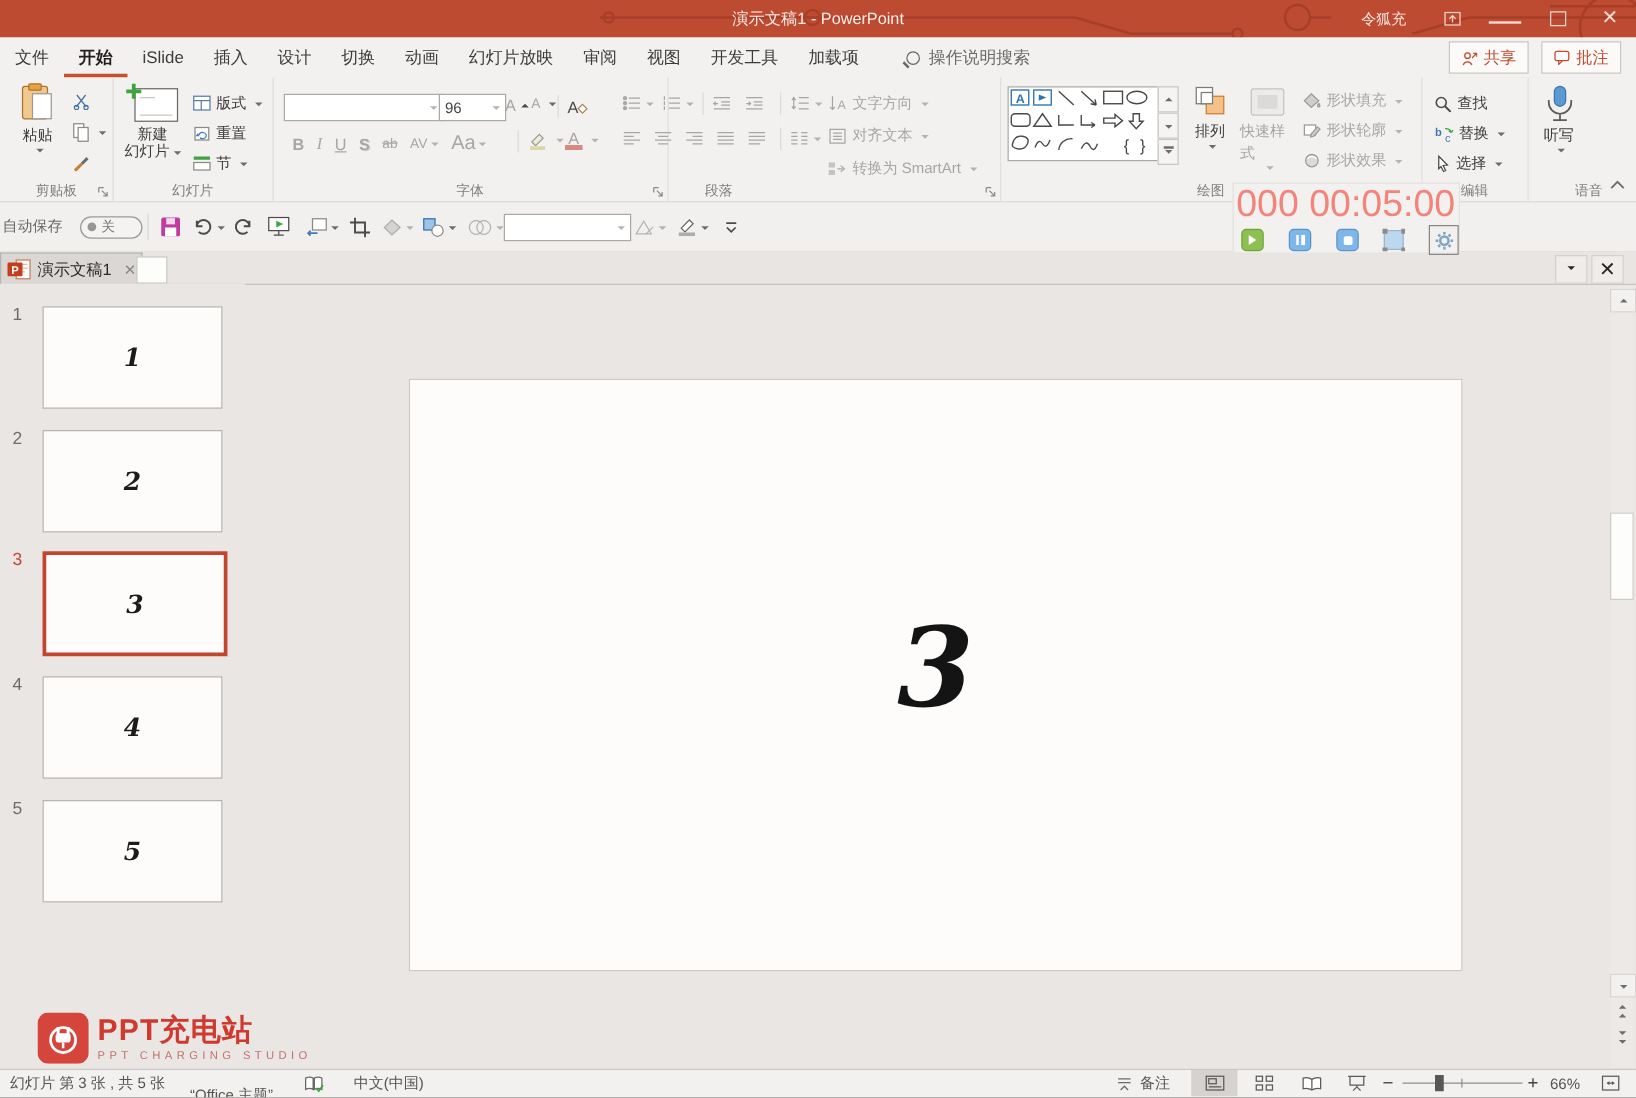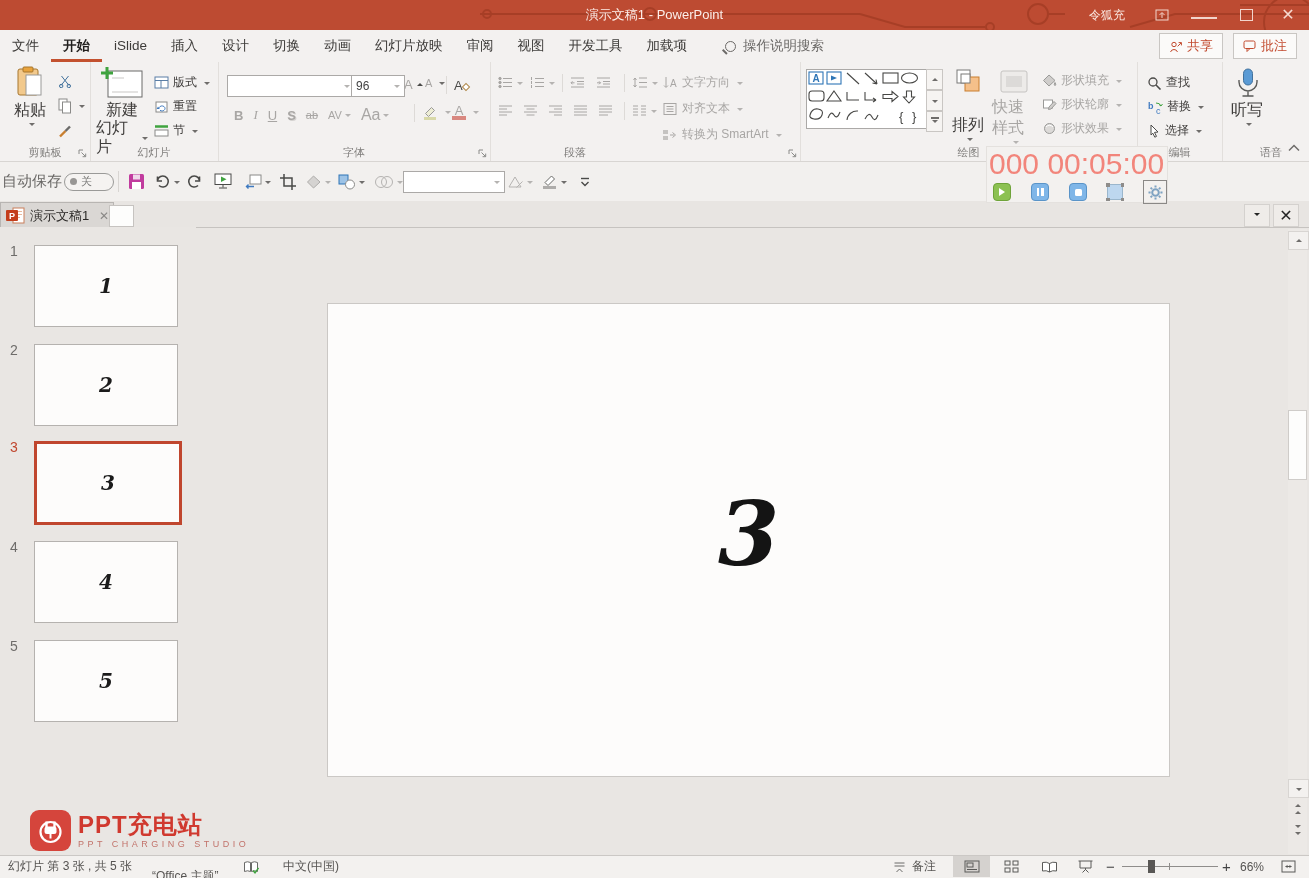--- a/index.html
+++ b/index.html
@@ -29,21 +29,21 @@
   .lens{width:9px;height:9px;border:1.5px solid #6b6967;border-radius:50%;position:relative;}
   .lens::after{content:"";position:absolute;left:-4px;top:9px;width:6px;height:1.5px;background:#6b6967;transform:rotate(45deg);}
   .mb-right{margin-left:auto;display:flex;align-items:center;gap:10px;padding-right:12px;}
   .pillbtn{display:flex;align-items:center;gap:5px;border:1px solid #C9C6C3;background:#FBFAF9;color:#C24A2E;font-size:13px;padding:3px 9px;}
 
   
   .ribbon{position:absolute;left:0;top:62px;right:0;height:99px;background:#F3F1F0;border-bottom:1px solid #D8D5D2;}
   .rgroup{position:absolute;top:0;bottom:0;border-right:1px solid #E2DFDC;}
   .glabel{position:absolute;bottom:1px;left:0;right:0;text-align:center;font-size:11px;color:#7F7D7B;}
   .launch{position:absolute;bottom:3px;right:3px;}
-  .bigbtn{position:absolute;display:flex;flex-direction:column;align-items:center;font-size:16px;color:#3f3d3b;}
+  .bigbtn{position:absolute;display:flex;flex-direction:column;align-items:center;font-size:12px;color:#3f3d3b;}
   .srow{position:absolute;display:flex;align-items:center;gap:4px;font-size:12px;color:#3f3d3b;white-space:nowrap;}
   .srow.dis{color:#A8A6A4;}
   .fbtn{font-size:13px;color:#A8A6A4;}
   .bB{font-weight:bold;}
   .bI{font-style:italic;font-family:"Liberation Serif","DejaVu Serif",serif;}
   .bU{text-decoration:underline;}
   .bS{font-weight:bold;text-shadow:1px 1px 0 #d5d3d1;}
   .bab{text-decoration:line-through;font-size:11px;}
   .combo{background:#fff;border:1px solid #ABA9A7;height:20px;display:flex;align-items:center;justify-content:flex-end;padding:0 4px;font-size:12px;color:#444;}
   .combo .val{margin-right:auto;}
@@ -266,21 +266,21 @@
         <svg width="15" height="13">
             <path d="M1 2.5 H14" stroke="#3FA33F" stroke-width="2.5"></path>
             <rect x="1" y="6" width="13" height="6" fill="#fff" stroke="#8a8a88"></rect>
           </svg>
         <span>节</span>
           <span class="caret"></span>
       </div>
       <div class="glabel">幻灯片</div>
     </div>
 
-    <div class="rgroup" style="left:218px;width:272px;">
+    <div class="rgroup" style="left:218px;width:272px;padding-left:44px;">
       <div class="combo abs" style="left:9px;top:13px;width:118px;">
           <span class="val"></span>
           <span class="caret dis"></span>
         </div>
       <div class="combo abs" style="left:133px;top:13px;width:44px;">
           <span class="val">96</span>
           <span class="caret dis"></span>
         </div>
       <div class="srow" style="left:186px;top:15px;">
           <span class="fbtn">A</span>
@@ -480,21 +480,21 @@
               <span class="tri-dn" style="transform:none;margin-top:1px"></span>
             </span>
           </div>
       </div>
       <div class="bigbtn" style="left:148px;top:6px;width:40px;">
         <svg width="28" height="27">
             <rect x="3" y="2" width="13" height="13" fill="#fff" stroke="#7a7a78"></rect>
             <rect x="11" y="9" width="14" height="14" fill="#F5C08A" stroke="#C97F2F"></rect>
             <rect x="7" y="6" width="9" height="9" fill="#fff" stroke="#7a7a78"></rect>
           </svg>
-        <span style="margin-top:20px">排列</span>
+        <span style="margin-top:2px">排列</span>
         <span class="caret"></span>
       </div>
       <div class="bigbtn" style="left:192px;top:6px;width:44px;color:#A8A6A4;">
         <svg width="34" height="27">
             <rect x="4" y="3" width="26" height="21" rx="2" fill="#EDEBE9" stroke="#C5C3C1"></rect>
             <rect x="9" y="8" width="16" height="11" fill="#DCDAD8"></rect>
           </svg>
         <span style="margin-top:2px">快速样式</span>
         <span class="caret dis"></span>
       </div>
@@ -571,21 +571,21 @@
     </div>
 
     <div class="abs" style="left:1288px;top:82px;">
       <svg width="12" height="8">
           <path d="M1 6.5 L6 1.5 L11 6.5" fill="none" stroke="#6f6d6b" stroke-width="1.5"></path>
         </svg>
     </div>
   </div>
 
   <div class="qat">
-    <div class="qitem" style="left:2px;color:#6a6866;font-size:15px;">自动保存</div>
+    <div class="qitem" style="left:2px;color:#6a6866;font-size:12px;">自动保存</div>
     <div class="qitem" style="left:64px;">
       <span class="pill">
           <span class="dot"></span>
           <span>关</span>
         </span>
     </div>
     <div class="qsep" style="left:118px;"></div>
     <div class="qitem" style="left:128px;">
       <svg width="17" height="17">
           <rect x="1" y="1" width="15" height="15" rx="1.5" fill="#C13C9E"></rect>

